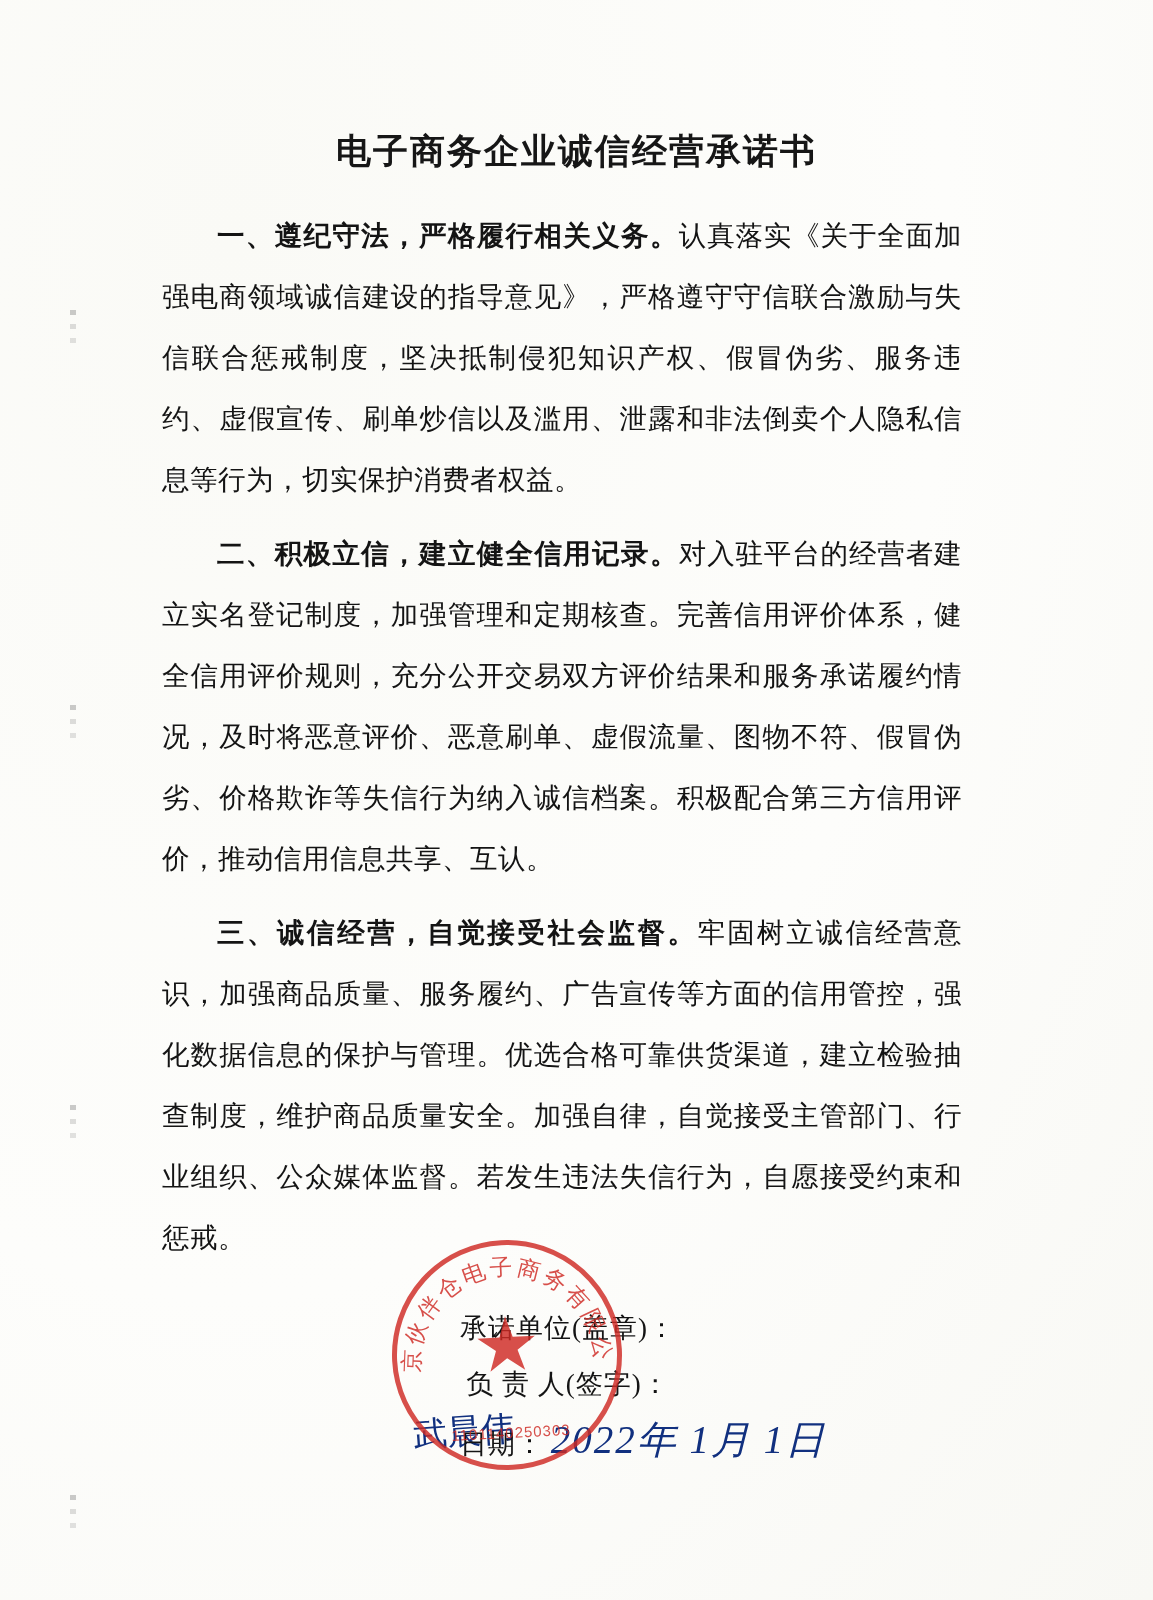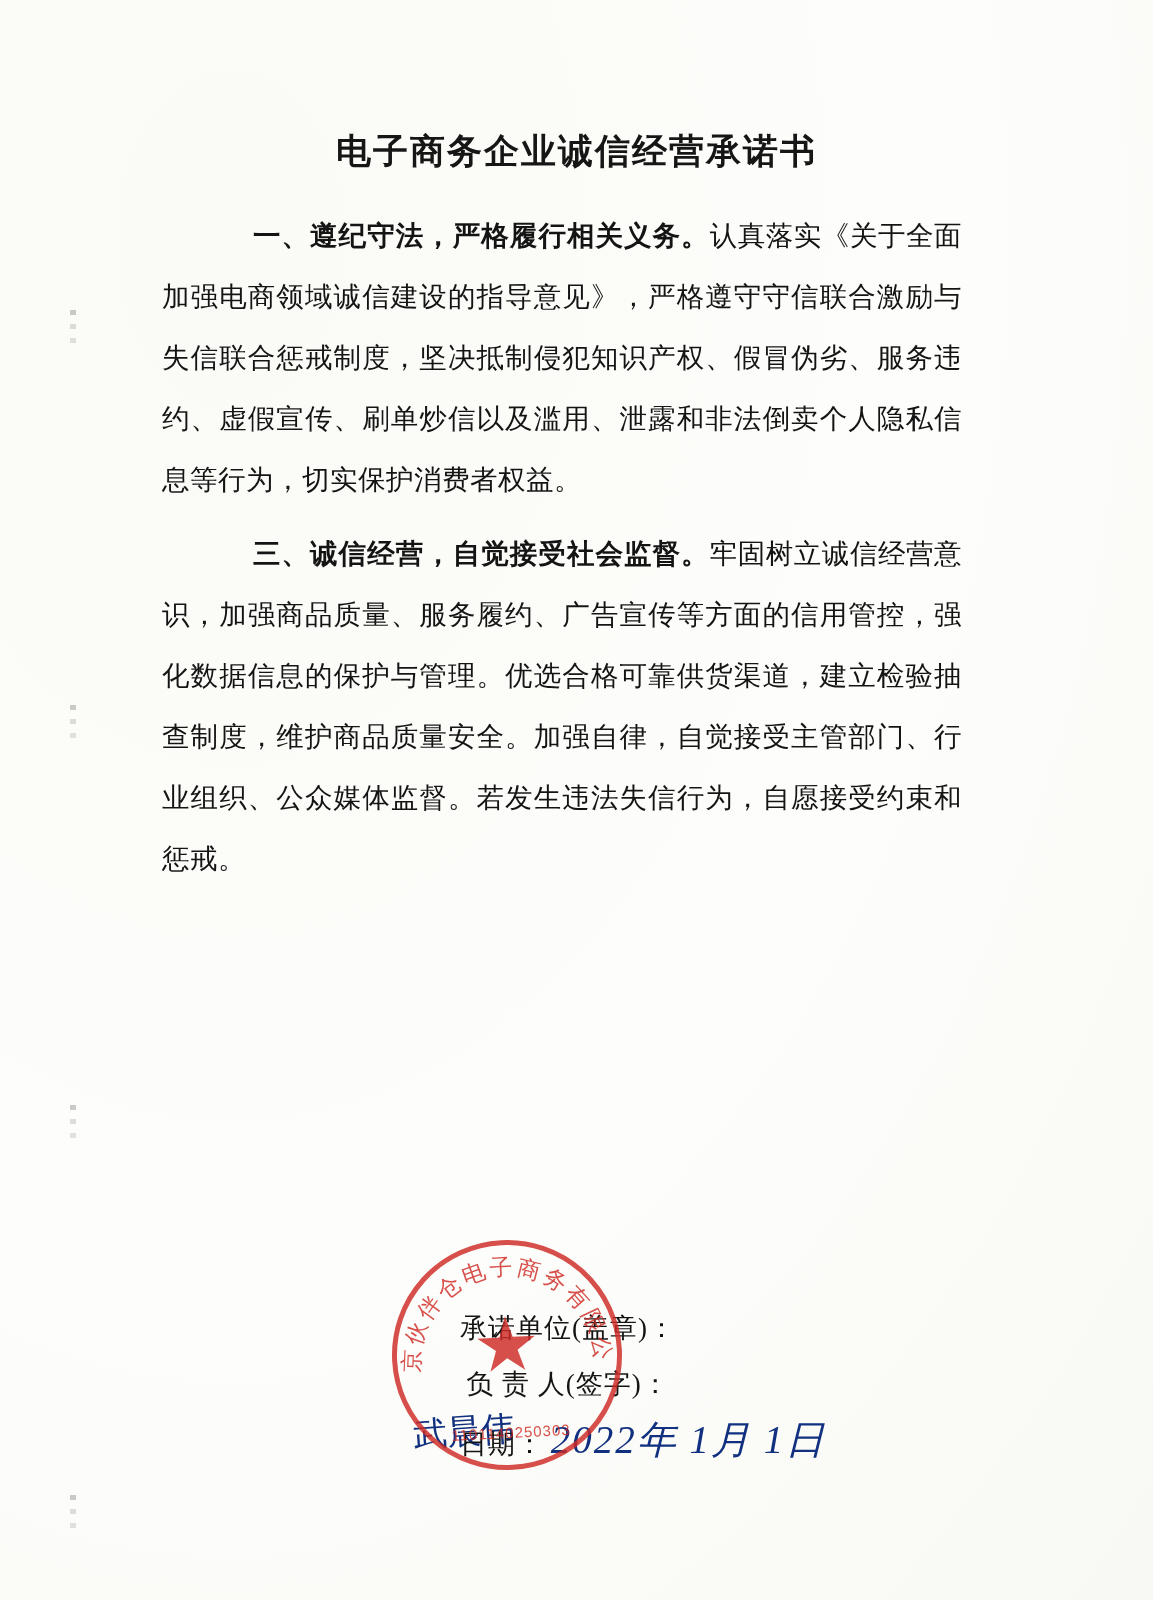--- a/index.html
+++ b/index.html
@@ -49,21 +49,20 @@
     color: #141414;
     text-align: justify;
     text-justify: inter-ideograph;
     text-indent: 2em;
     margin: 0 0 13px 0;
     letter-spacing: 0.5px;
   }
   .para .lead {
     font-weight: bold;
     letter-spacing: 1px;
-    margin-left: 36px;
   }
   .sign-block {
     position: absolute;
     left: 168px;
     top: 1300px;
     width: 800px;
     font-size: 27px;
     color: #141414;
     line-height: 56px;
     text-align: center;
@@ -171,20 +170,23 @@
 
   <div class="doc-title">电子商务企业诚信经营承诺书</div>
 
   <div class="body-block">
 
 
     <p class="para">
       <span class="lead">一、遵纪守法，严格履行相关义务。</span><span>认真落实《关于全面加强电商领域诚信建设的指导意见》，严格遵守守信联合激励与失信联合惩戒制度，坚决抵制侵犯知识产权、假冒伪劣、服务违约、虚假宣传、刷单炒信以及滥用、泄露和非法倒卖个人隐私信息等行为，切实保护消费者权益。</span>
     </p>
 
+    <p class="para">
+      <span class="lead">二、积极立信，建立健全信用记录。</span><span>对入驻平台的经营者建立实名登记制度，加强管理和定期核查。完善信用评价体系，健全信用评价规则，充分公开交易双方评价结果和服务承诺履约情况，及时将恶意评价、恶意刷单、虚假流量、图物不符、假冒伪劣、价格欺诈等失信行为纳入诚信档案。积极配合第三方信用评价，推动信用信息共享、互认。</span>
+    </p>
 
     <p class="para">
       <span class="lead">三、诚信经营，自觉接受社会监督。</span><span>牢固树立诚信经营意识，加强商品质量、服务履约、广告宣传等方面的信用管控，强化数据信息的保护与管理。优选合格可靠供货渠道，建立检验抽查制度，维护商品质量安全。加强自律，自觉接受主管部门、行业组织、公众媒体监督。若发生违法失信行为，自愿接受约束和惩戒。</span>
     </p>
 
   </div>
 
   <div class="sign-block">
     <div class="sign-row">
       <span class="sign-label">承诺单位(盖章)：</span>

